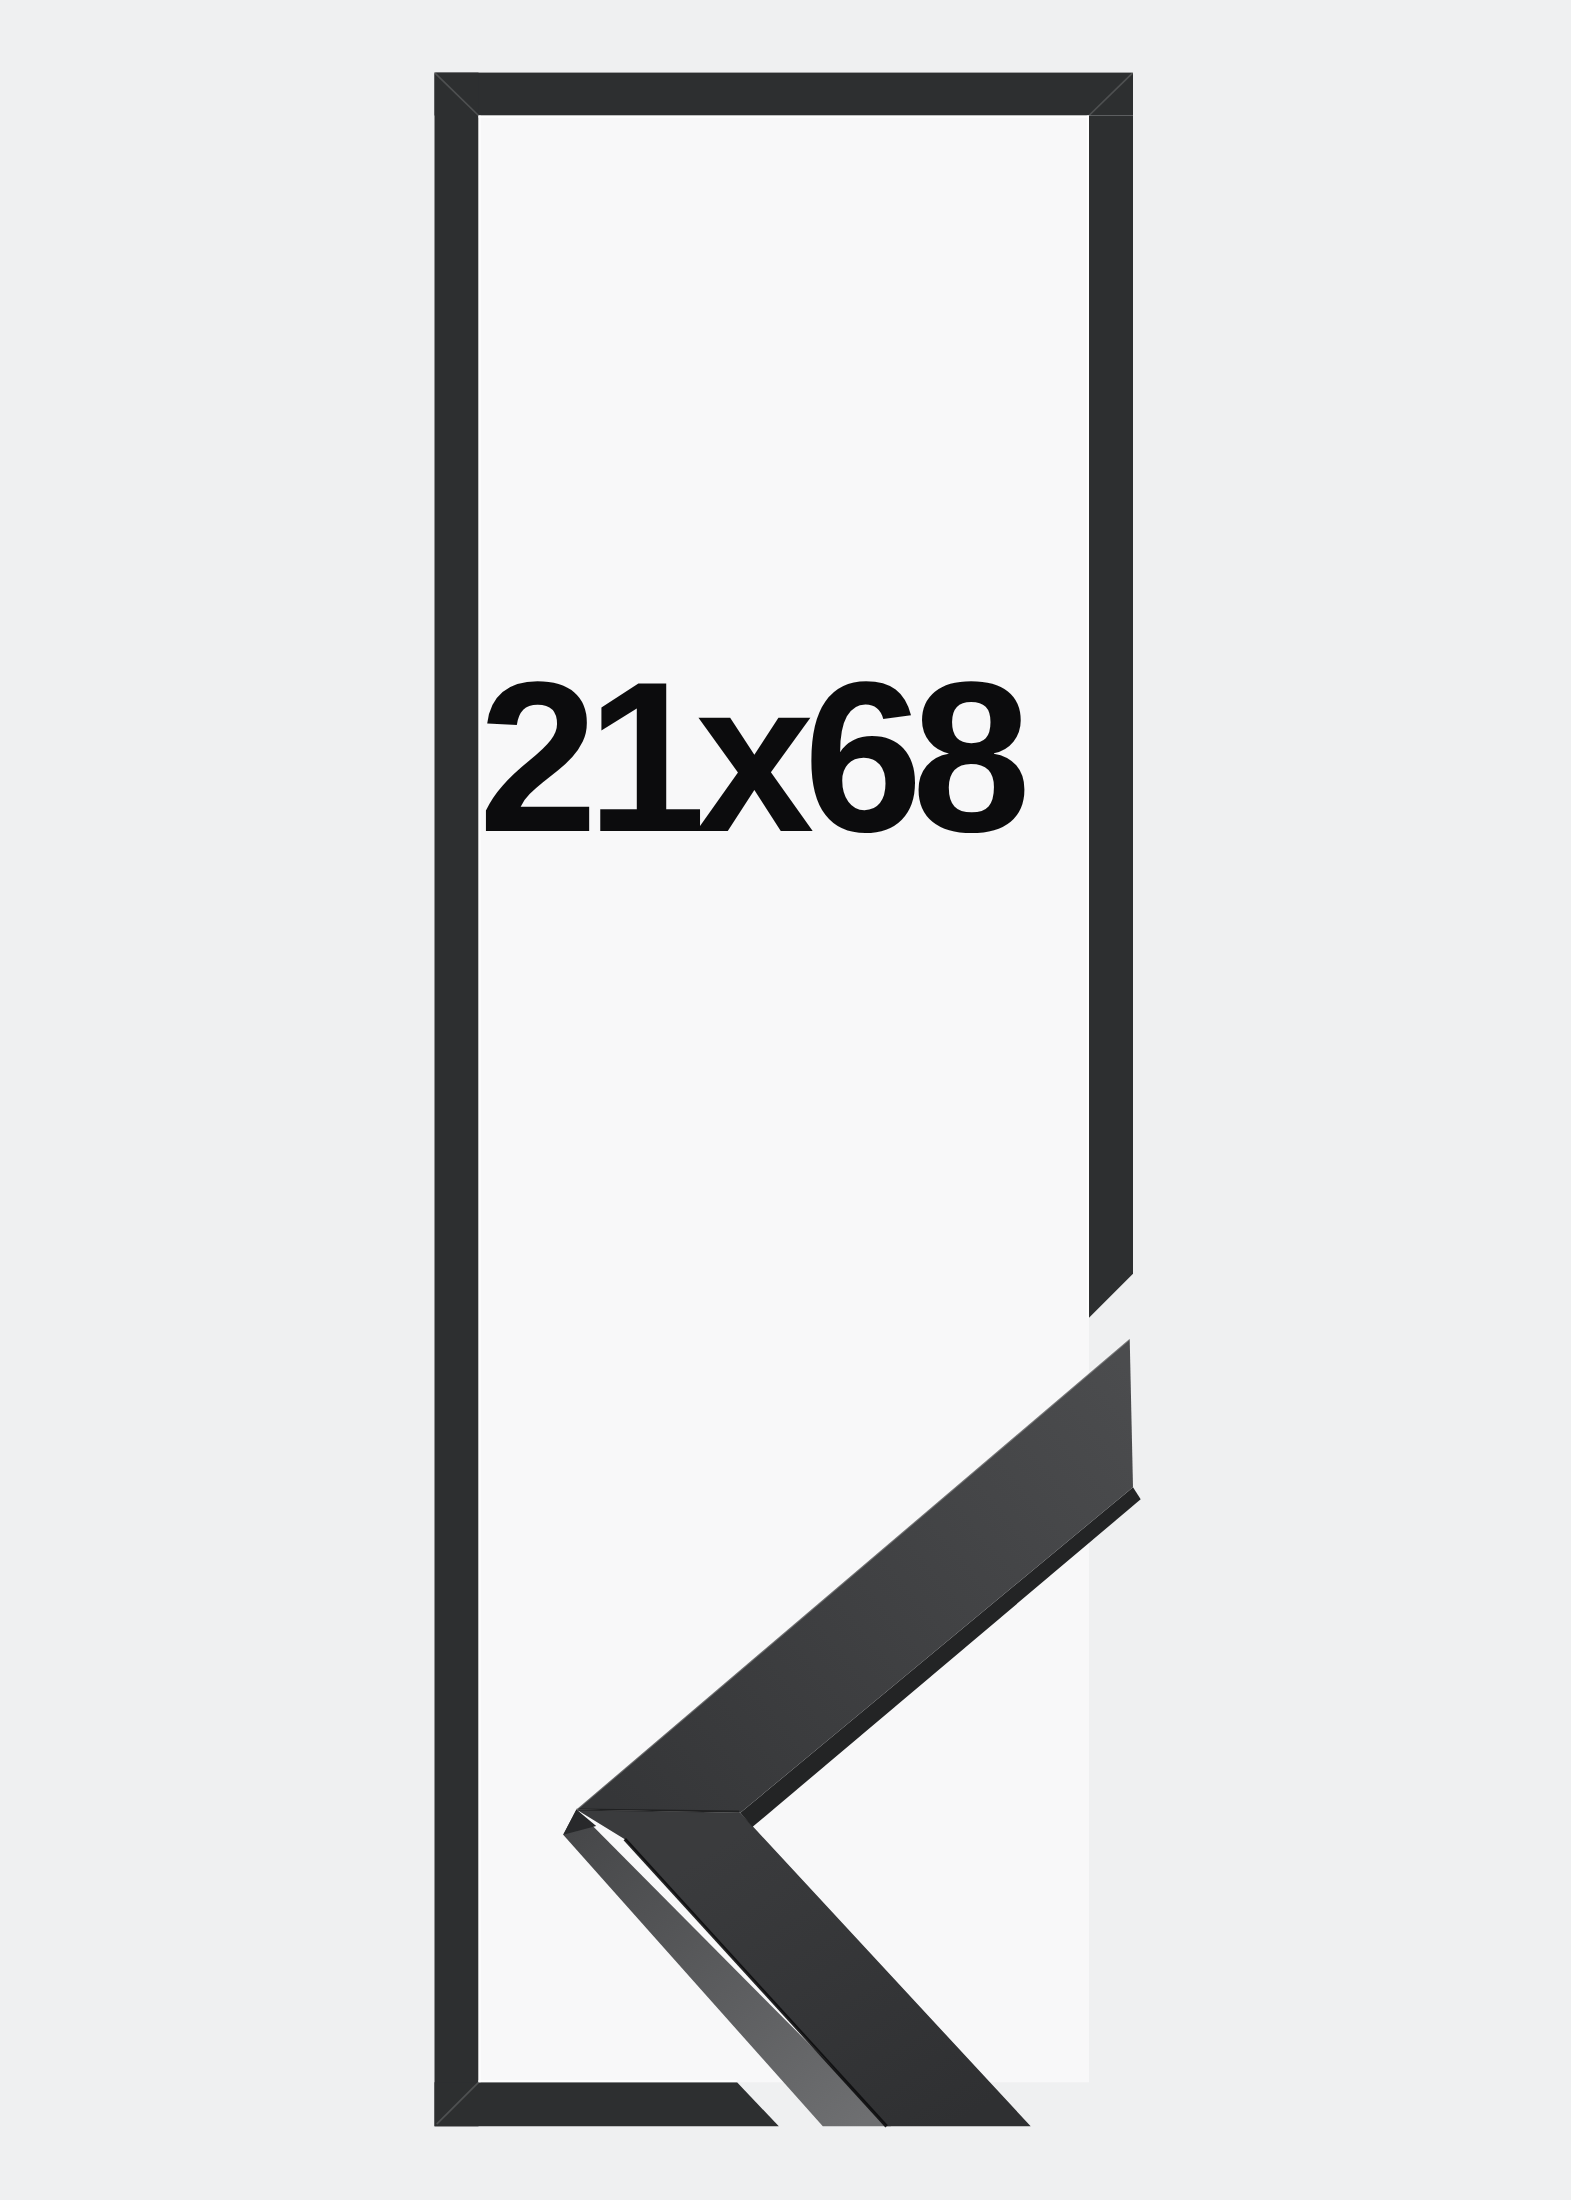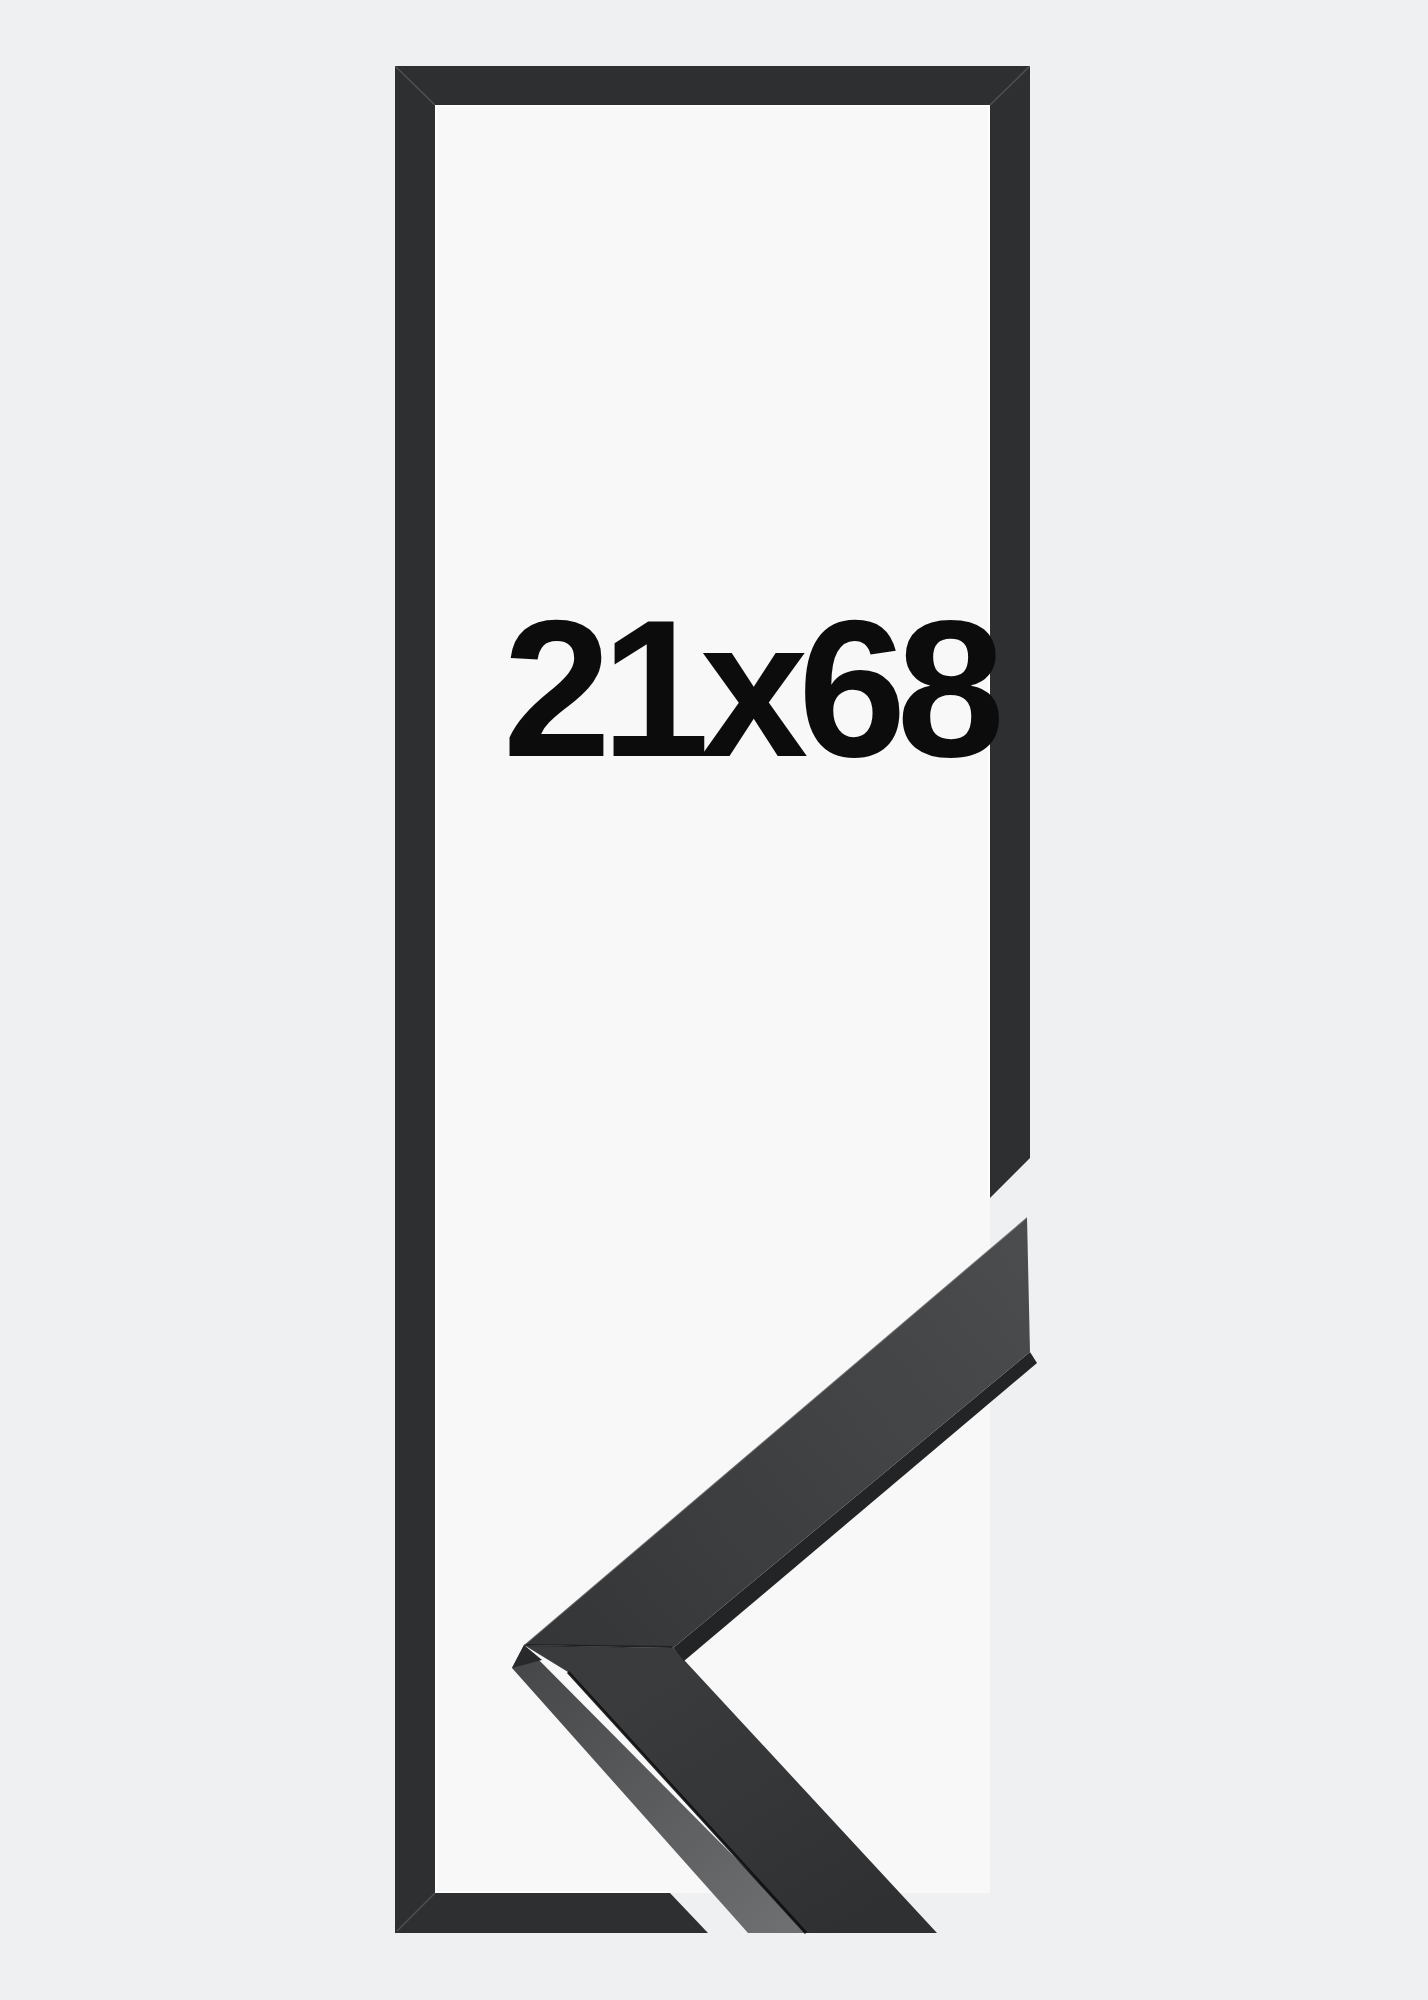--- a/index.html
+++ b/index.html
@@ -23,21 +23,21 @@
     position: absolute;
     left: 0;
     top: 0;
     display: block;
   }
   .size-label {
     position: absolute;
     left: 435px;
     top: 591px;
     width: 560px;
-    text-align: right;
+    text-align: left;
     font-family: "Liberation Sans", sans-serif;
     font-weight: 700;
     font-size: 195px;
     line-height: 1;
     letter-spacing: -10px;
     color: #0c0c0d;
     white-space: nowrap;
     user-select: none;
   }
 </style>

